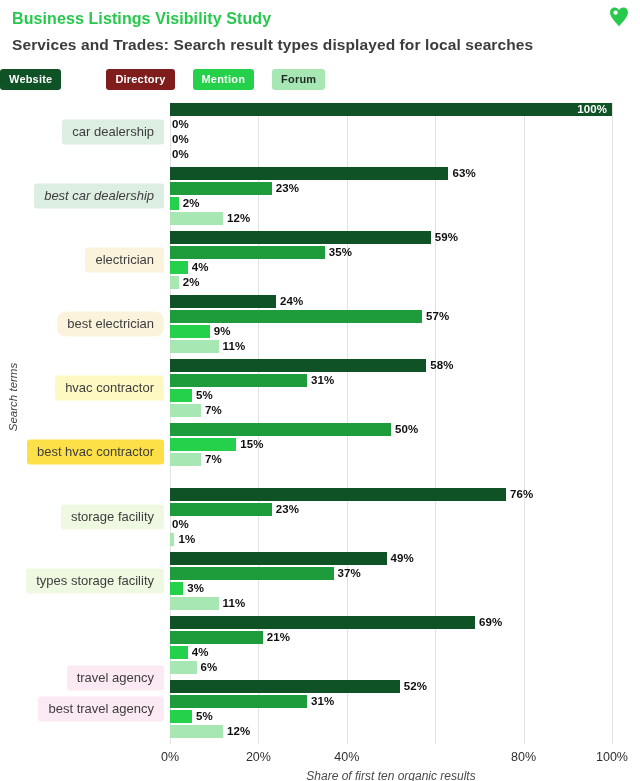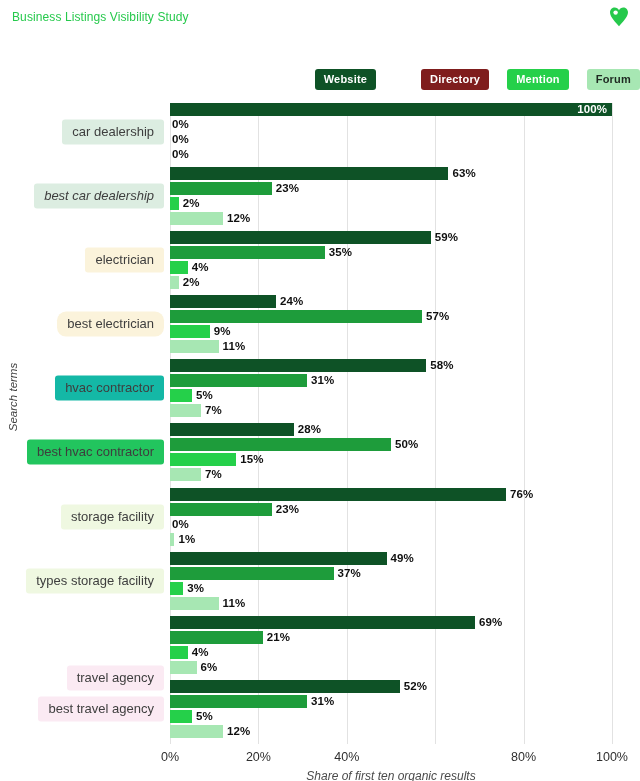--- a/index.html
+++ b/index.html
@@ -2,32 +2,32 @@
 <html><head>
 <meta charset="utf-8">
 <style>
   html,body { margin:0; padding:0; background:#ffffff; }
   .page {
     position:relative; width:640px; height:781px; overflow:hidden;
     font-family:"Liberation Sans", sans-serif; background:#ffffff;
   }
   .study-label {
     position:absolute; top:10px; left:12px;
-    font-size:12px; font-weight:normal; color:#26c94c; letter-spacing:.1px;
+    font-size:16px; font-weight:bold; color:#26c94c; letter-spacing:.1px;
   }
   .logo { position:absolute; top:6px; right:10px; display:flex; align-items:center; gap:2px; }
   .logo svg { display:block; }
   .brand-name { font-size:21px; font-weight:bold; color:#26c94c; letter-spacing:-0.6px; }
   .chart-title {
     position:absolute; top:36px; left:12px; right:12px;
     font-size:15.5px; font-weight:bold; color:#3c3c3c; letter-spacing:.1px;
   }
   .legend {
     position:absolute; top:69px; left:0; width:100%;
-    display:flex; justify-content:flex-end; gap:18px;
+    display:flex; justify-content:flex-start; gap:18px;
   }
   .legend-chip {
     font-size:11px; font-weight:bold; padding:5px 9px; border-radius:3px;
     letter-spacing:.2px; line-height:1;
   }
   .plot {
     position:absolute; top:103px; left:170px; width:442px; height:641px;
   }
   .gridline { position:absolute; top:0; bottom:0; width:1px; background:#e2e2e2; }
   .groups { position:absolute; top:0; left:0; right:0; }
@@ -71,20 +71,21 @@
 
   <div class="logo">
     <span>
       <svg width="22" height="22" viewBox="0 0 24 24">
         <path fill="#26c94c" d="M12 22 C 5.2 15.2, 2.2 10.6, 2.2 6.9 C2.2 3.8 4.7 1.6 7.3 1.6 C9.3 1.6 11.1 2.8 12 4.6 C12.9 2.8 14.7 1.6 16.7 1.6 C19.3 1.6 21.8 3.8 21.8 6.9 C21.8 10.6 18.8 15.2 12 22 Z"></path>
         <circle fill="#ffffff" cx="8.3" cy="7.2" r="2.4"></circle>
       </svg>
     </span>
   </div>
 
+  <div class="chart-title">Services and Trades: Search result types displayed for local searches</div>
 
   <div class="legend" id="legend">
       <div class="legend-chip" style="background: rgb(14, 82, 38); color: rgb(255, 255, 255);">Website</div>
       <div class="legend-chip" style="background: #7f1d1d; color: rgb(255, 255, 255); margin-left: 27px;">Directory</div>
       <div class="legend-chip" style="background: rgb(37, 208, 74); color: rgb(255, 255, 255);">Mention</div>
       <div class="legend-chip" style="background: rgb(167, 231, 179); color: rgb(31, 42, 34);">Forum</div>
     </div>
 
   <div class="plot" id="plot">
       <div class="gridline" style="left: 100%;"></div>
@@ -165,44 +166,40 @@
           <div class="row">
             <div class="bar" style="width: 9%; background: rgb(37, 208, 74);"></div>
             <span class="val">9%</span>
           </div>
           <div class="row">
             <div class="bar" style="width: 11%; background: rgb(167, 231, 179);"></div>
             <span class="val">11%</span>
           </div>
         </div>
         <div class="group">
-          <div class="cat-chip" style="background: #14b8a6;">hvac contractor</div>
+          <div class="cat-chip" style="background: #fef9c3;">hvac contractor</div>
           <div class="row">
             <div class="bar" style="width: 58%; background: rgb(14, 82, 38);"></div>
             <span class="val">58%</span>
           </div>
           <div class="row">
             <div class="bar" style="width: 31%; background: rgb(30, 156, 59);"></div>
             <span class="val">31%</span>
           </div>
           <div class="row">
             <div class="bar" style="width: 5%; background: rgb(37, 208, 74);"></div>
             <span class="val">5%</span>
           </div>
           <div class="row">
             <div class="bar" style="width: 7%; background: rgb(167, 231, 179);"></div>
             <span class="val">7%</span>
           </div>
         </div>
         <div class="group">
-          <div class="cat-chip" style="background: #22c55e;">best hvac contractor</div>
-          <div class="row">
-            <div class="bar" style="width: 28%; background: rgb(14, 82, 38);"></div>
-            <span class="val">28%</span>
-          </div>
+          <div class="cat-chip" style="background: #fde047;">best hvac contractor</div>
           <div class="row">
             <div class="bar" style="width: 50%; background: rgb(30, 156, 59);"></div>
             <span class="val">50%</span>
           </div>
           <div class="row">
             <div class="bar" style="width: 15%; background: rgb(37, 208, 74);"></div>
             <span class="val">15%</span>
           </div>
           <div class="row">
             <div class="bar" style="width: 7%; background: rgb(167, 231, 179);"></div>

